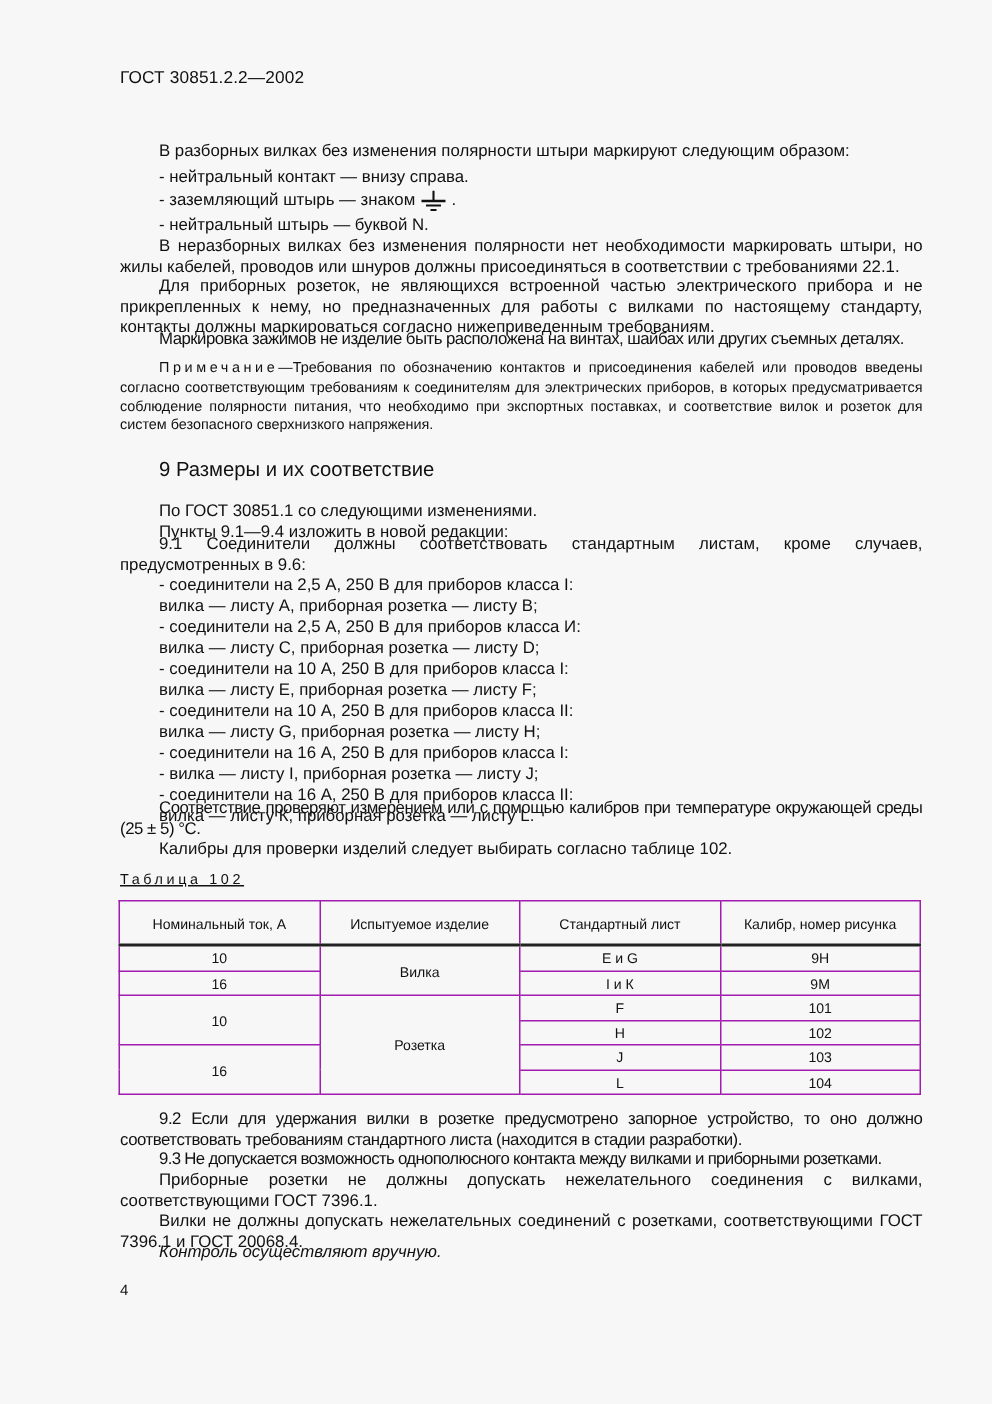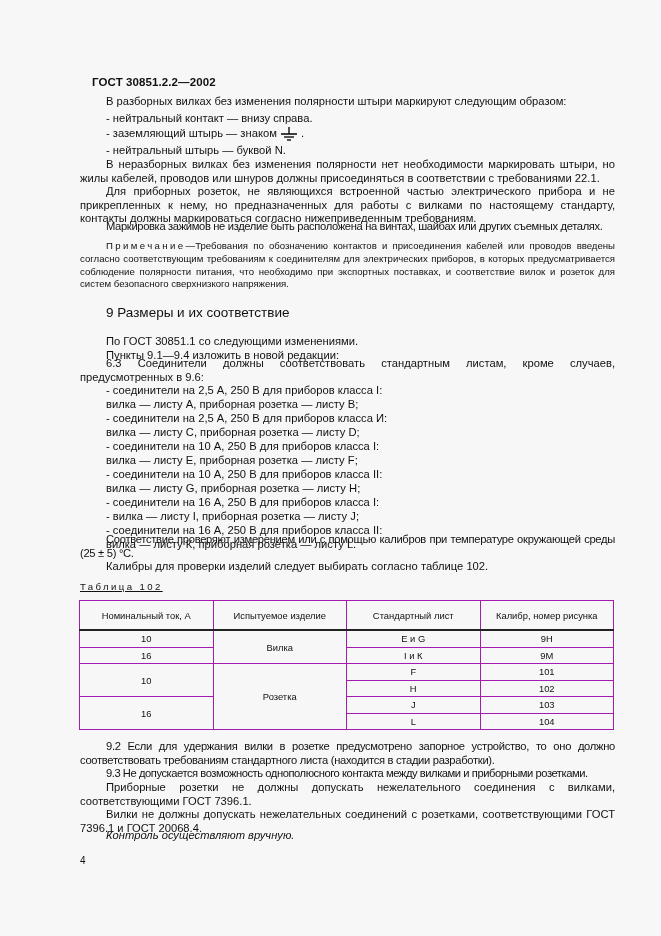--- a/index.html
+++ b/index.html
@@ -5,22 +5,22 @@
   html, body { margin: 0; padding: 0; }
   body {
     width: 661px; height: 936px;
     background: #f7f7f7;
     font-family: "Liberation Sans", sans-serif;
     color: #111;
     position: relative;
     overflow: hidden;
   }
   .hdr {
-    position: absolute; left: 80px; top: 76px;
-    font-weight: bold; font-size: 11.5px; letter-spacing: 0.1px; margin-left: 12px;
+    position: absolute; left: 80px; top: 46px;
+    font-weight: normal; font-size: 11.5px; letter-spacing: 0.1px;
   }
   .p {
     position: absolute; left: 80px; width: 535px;
     font-size: 11.2px; line-height: 13.6px;
     text-align: justify;
   }
   .ind { text-indent: 26px; }
   .ind2 { padding-left: 26px; }
   .note {
     position: absolute; left: 80px; width: 535px;
@@ -64,21 +64,21 @@
 <div class="p ind" style="top:185px">Для приборных розеток, не являющихся встроенной частью электрического прибора и не прикрепленных к нему, но предназначенных для работы с вилками по настоящему стандарту, контакты должны маркироваться согласно нижеприведенным требованиям.</div>
 <div class="p ind" style="top:220px;letter-spacing:-0.35px">Маркировка зажимов не изделие быть расположена на винтах, шайбах или других съемных деталях.</div>
 
 <div class="note ind" style="top:240px"><span class="sp">Примечание</span><span>—Требования по обозначению контактов и присоединения кабелей или проводов введены согласно соответствующим требованиям к соединителям для электрических приборов, в которых предусматривается соблюдение полярности питания, что необходимо при экспортных поставках, и соответствие вилок и розеток для систем безопасного сверхнизкого напряжения.</span></div>
 
 <div class="h9">9  Размеры и их соответствие</div>
 
 <div class="p ind" style="top:335px">По ГОСТ 30851.1 со следующими изменениями.</div>
 <div class="p ind" style="top:349px">Пункты 9.1—9.4 изложить в новой редакции:</div>
 <div class="p ind" style="top:357px;top:356px;top:356px"></div>
-<div class="p ind" style="top:356px;top:357px;margin-top:0;top:357px">6.3  Соединители должны соответствовать стандартным листам, кроме случаев, предусмотренных в 9.6:</div>
+<div class="p ind" style="top:356px;top:357px;margin-top:0;top:357px">9.1  Соединители должны соответствовать стандартным листам, кроме случаев, предусмотренных в 9.6:</div>
 
 <div class="p ind2" style="top:384px">- соединители на 2,5 А, 250 В для приборов класса I:</div>
 <div class="p ind2" style="top:398px">вилка — листу А, приборная розетка — листу В;</div>
 <div class="p ind2" style="top:412px">- соединители на 2,5 А, 250 В для приборов класса И:</div>
 <div class="p ind2" style="top:426px">вилка — листу С, приборная розетка — листу D;</div>
 <div class="p ind2" style="top:440px">- соединители на 10 А, 250 В для приборов класса I:</div>
 <div class="p ind2" style="top:454px">вилка — листу Е, приборная розетка — листу F;</div>
 <div class="p ind2" style="top:468px">- соединители на 10 А, 250 В для приборов класса II:</div>
 <div class="p ind2" style="top:482px">вилка — листу G, приборная розетка — листу Н;</div>
 <div class="p ind2" style="top:496px">- соединители на 16 А, 250 В для приборов класса I:</div>

